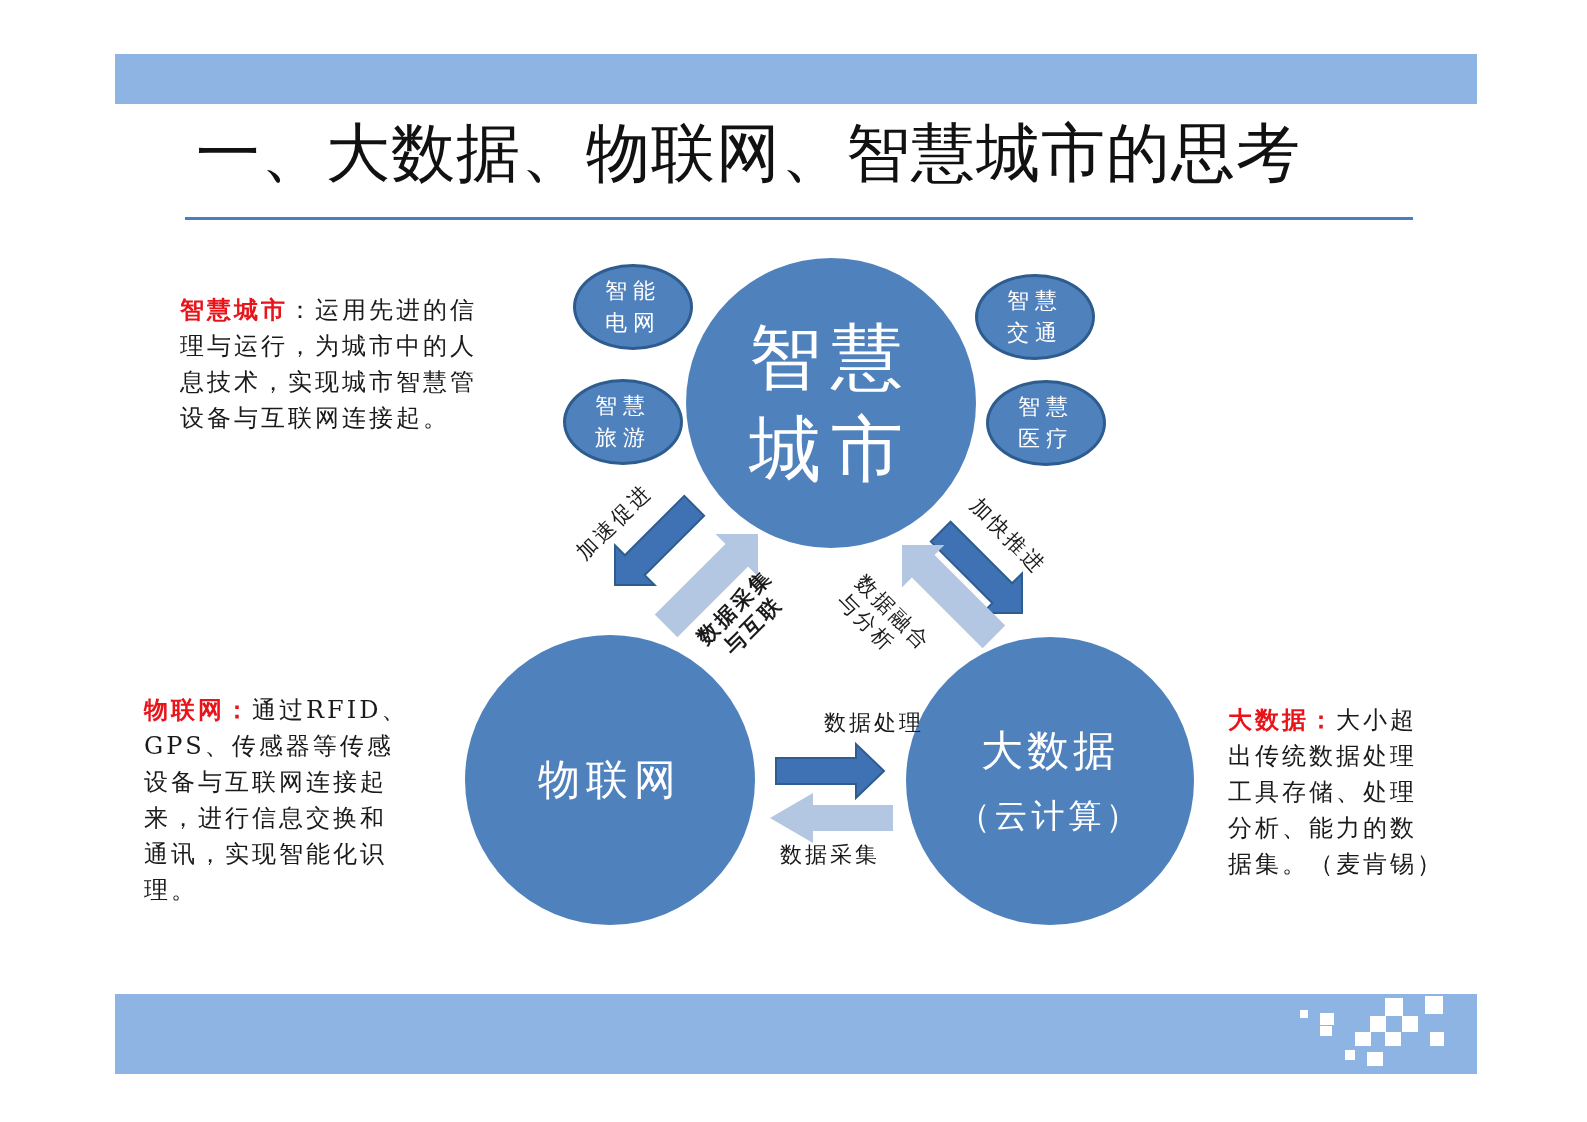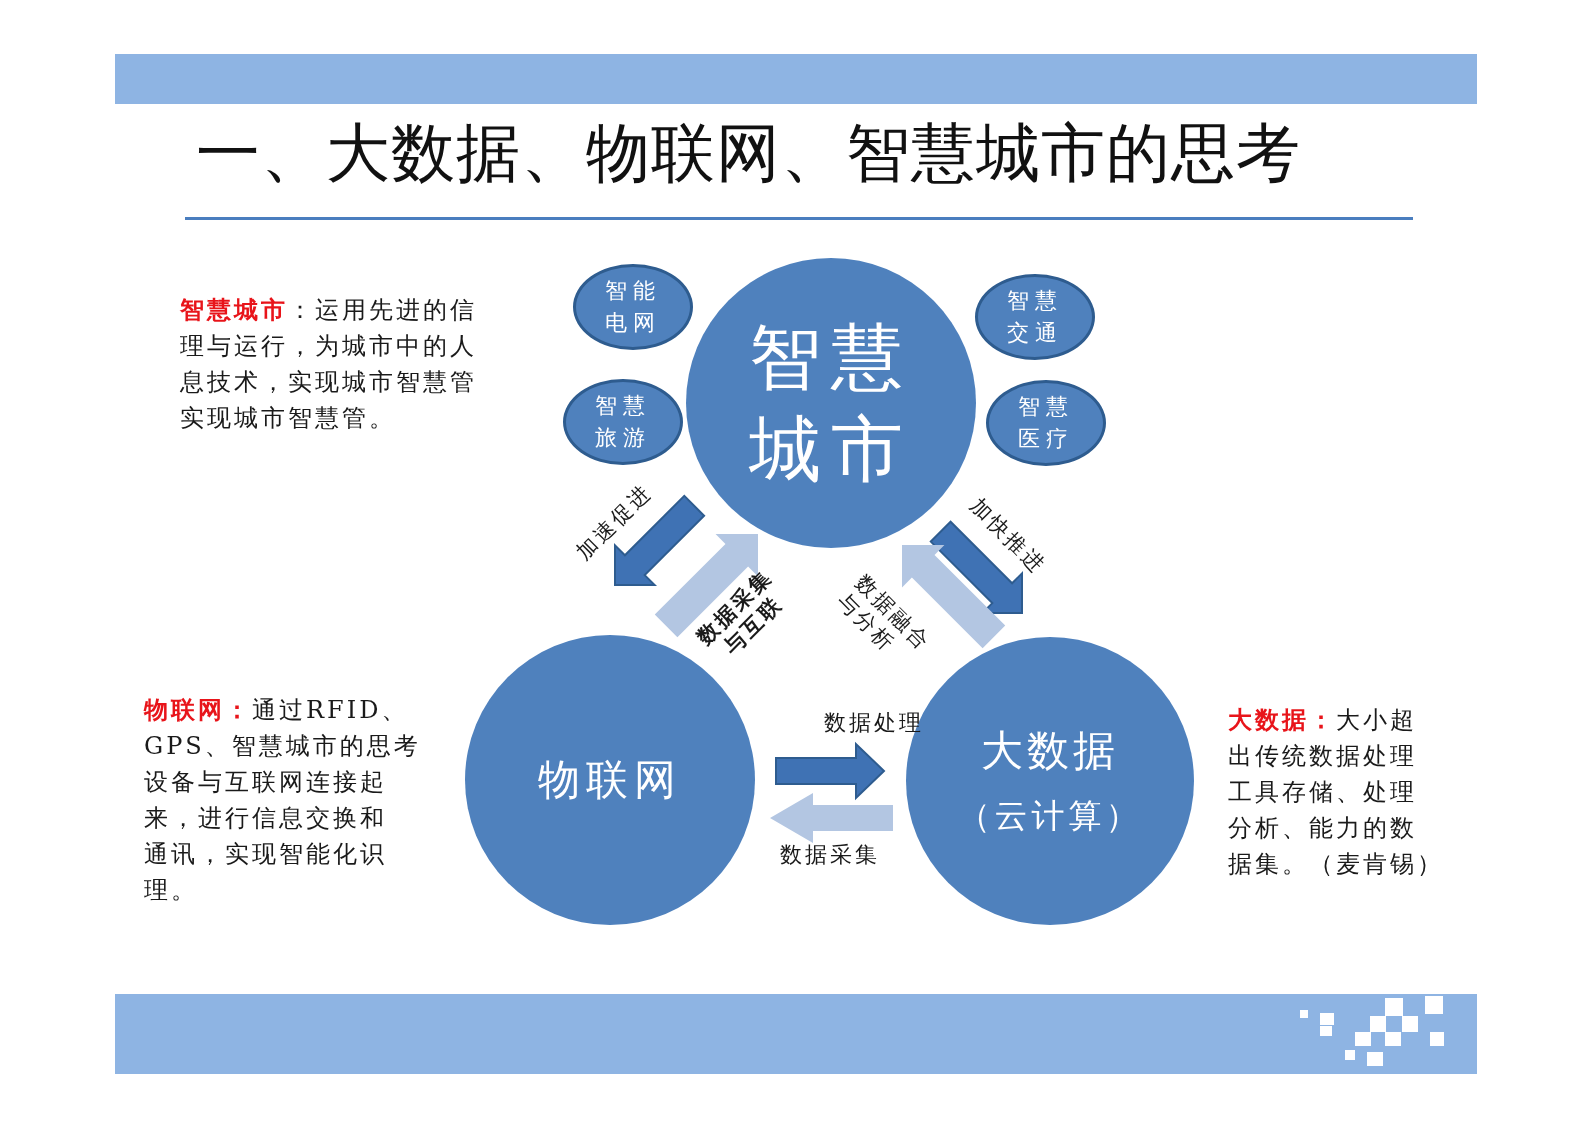--- a/index.html
+++ b/index.html
@@ -24,26 +24,26 @@
 <body>
 
 <div class="band top"></div>
 <div class="title">一、大数据、物联网、智慧城市的思考</div>
 <div class="title-rule"></div>
 
 <div class="desc" style="left:180px;top:292px;width:340px;">
   <div><span class="hl">智慧城市</span><span>：</span><span>运用先进的信</span></div>
   <div>理与运行，为城市中的人</div>
   <div>息技术，实现城市智慧管</div>
-  <div>实现城市智慧管。</div>
+  <div>设备与互联网连接起。</div>
 </div>
 
 <div class="desc" style="left:144px;top:692px;width:290px;">
   <div><span class="hl">物联网</span><span class="hl">：</span><span>通过RFID、</span></div>
-  <div>GPS、智慧城市的思考</div>
+  <div>GPS、传感器等传感</div>
   <div>设备与互联网连接起</div>
   <div>来，进行信息交换和</div>
   <div>通讯，实现智能化识</div>
   <div>理。</div>
 </div>
 
 <div class="desc" style="left:1228px;top:702px;width:250px;">
   <div><span class="hl">大数据</span><span class="hl">：</span><span>大小超</span></div>
   <div>出传统数据处理</div>
   <div>工具存储、处理</div>

